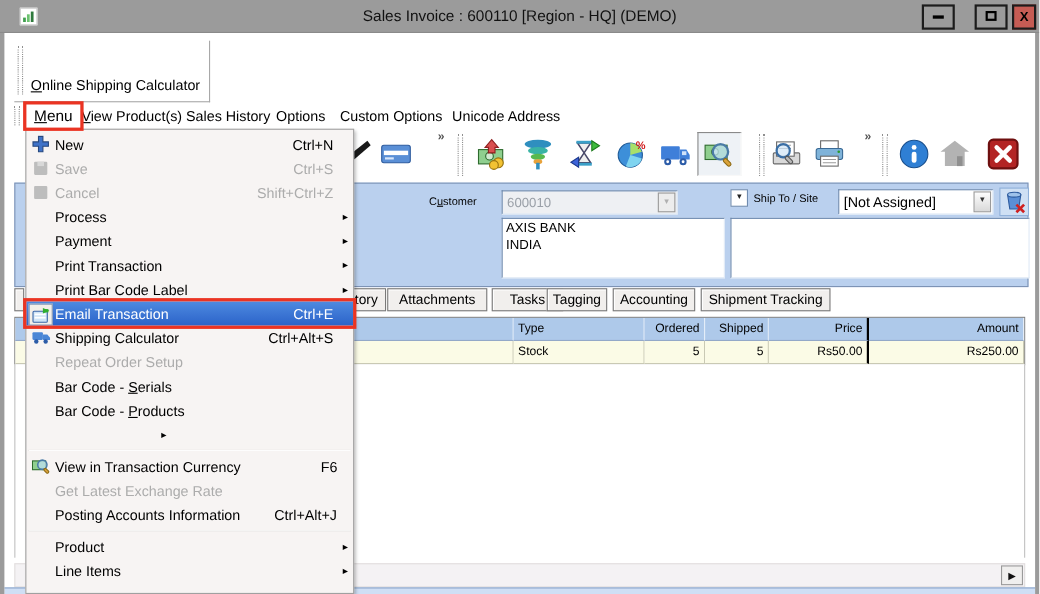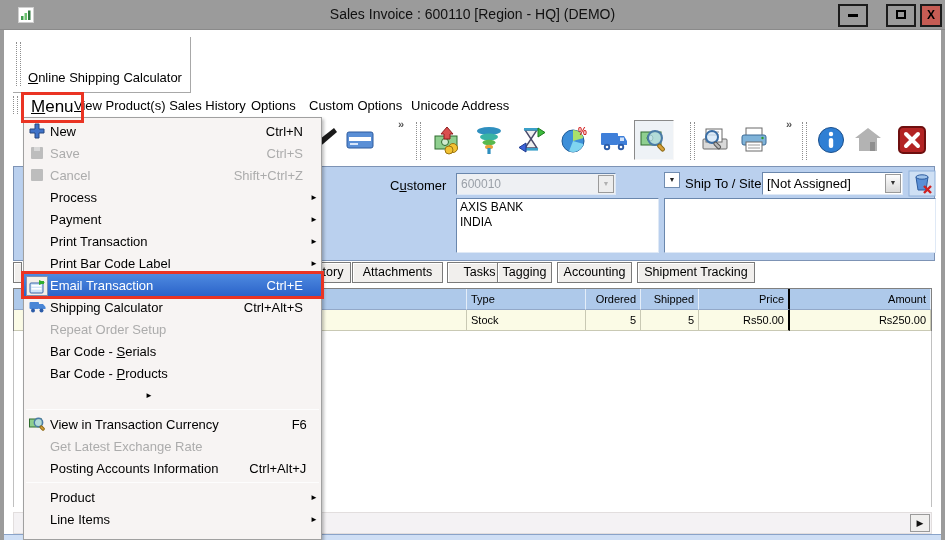--- a/index.html
+++ b/index.html
@@ -23,33 +23,33 @@
   
   .ship-panel { position:absolute; left:13px; top:37px; width:178px; height:56px; background:#fff; border-right:1px solid #a8a8a8; border-bottom:1px solid #a8a8a8; z-index:5; }
   .drag-handle { width:5px; border-left:1px dotted #8f8f8f; border-right:1px dotted #8f8f8f; }
   .ship-panel .drag-handle { position:absolute; left:3px; top:5px; height:44px; }
   .ship-label { position:absolute; left:15px; top:33px; font-size:13px; color:#000; white-space:nowrap; }
 
   
   .menubar { position:absolute; left:4px; top:93px; width:937px; height:25px; background:#fff; }
   .menubar .drag-handle { position:absolute; left:9px; top:3px; height:18px; }
   .mb-item { position:absolute; top:5px; font-size:13px; color:#000; white-space:nowrap; }
-  .menu-annotation { position:absolute; left:21px; top:0px; border:3px solid #ea3423; padding:2px 7px 3px 7px; font-size:17px; z-index:65; background:transparent; }
+  .menu-annotation { position:absolute; left:21px; top:0px; border:3px solid #ea3423; padding:2px 7px 3px 7px; font-size:14px; z-index:65; background:transparent; }
 
   
   .toolbar { position:absolute; left:4px; top:118px; width:937px; height:47px; background:#fff; }
   .tb-icon { position:absolute; top:7px; width:30px; height:30px; }
   .tb-chevron { position:absolute; top:0px; font-size:11px; font-weight:bold; color:#555; }
   .toolbar .drag-handle { position:absolute; top:4px; height:38px; }
   .tb-frame { position:absolute; left:630px; top:2px; width:40px; height:40px; background:#eef2f6; border:1px solid; border-color:#8a8a8a #f8f8f8 #f8f8f8 #8a8a8a; }
   .tb-frame .tb-icon { left:4px; top:4px; }
 
   
   .band { position:absolute; left:13px; top:166px; width:922px; height:95px; background:#bad0ee; border:1px solid #7d93b5; }
-  .band label { font-size:13px; color:#000; }
+  .band label { font-size:10px; color:#000; }
   .lbl-customer { position:absolute; left:376px; top:11px; }
   .lbl-shipto { position:absolute; left:671px; top:9px; }
   .combo { position:absolute; background:#fff; border:1px solid; border-color:#6a87ad #dfe9f6 #dfe9f6 #6a87ad; font-size:12px; }
   .combo .val { position:absolute; left:4px; top:3px; right:18px; overflow:hidden; white-space:nowrap; }
   .combo-btn { position:absolute; right:1px; top:1px; bottom:1px; width:16px; background:linear-gradient(#fdfdfd,#d9d9d9); border:1px solid #9a9a9a; font-size:7px; color:#333; text-align:center; line-height:16px; }
   .combo.disabled { background:#eef0f3; }
   .combo.disabled .val { color:#9aa0a8; }
   .combo.disabled .combo-btn { color:#b0b0b0; background:#ededed; }
   .cust-combo { left:442px; top:6px; width:160px; height:22px; }
   .ship-combo { left:748px; top:5px; width:141px; height:23px; font-size:13px; }

